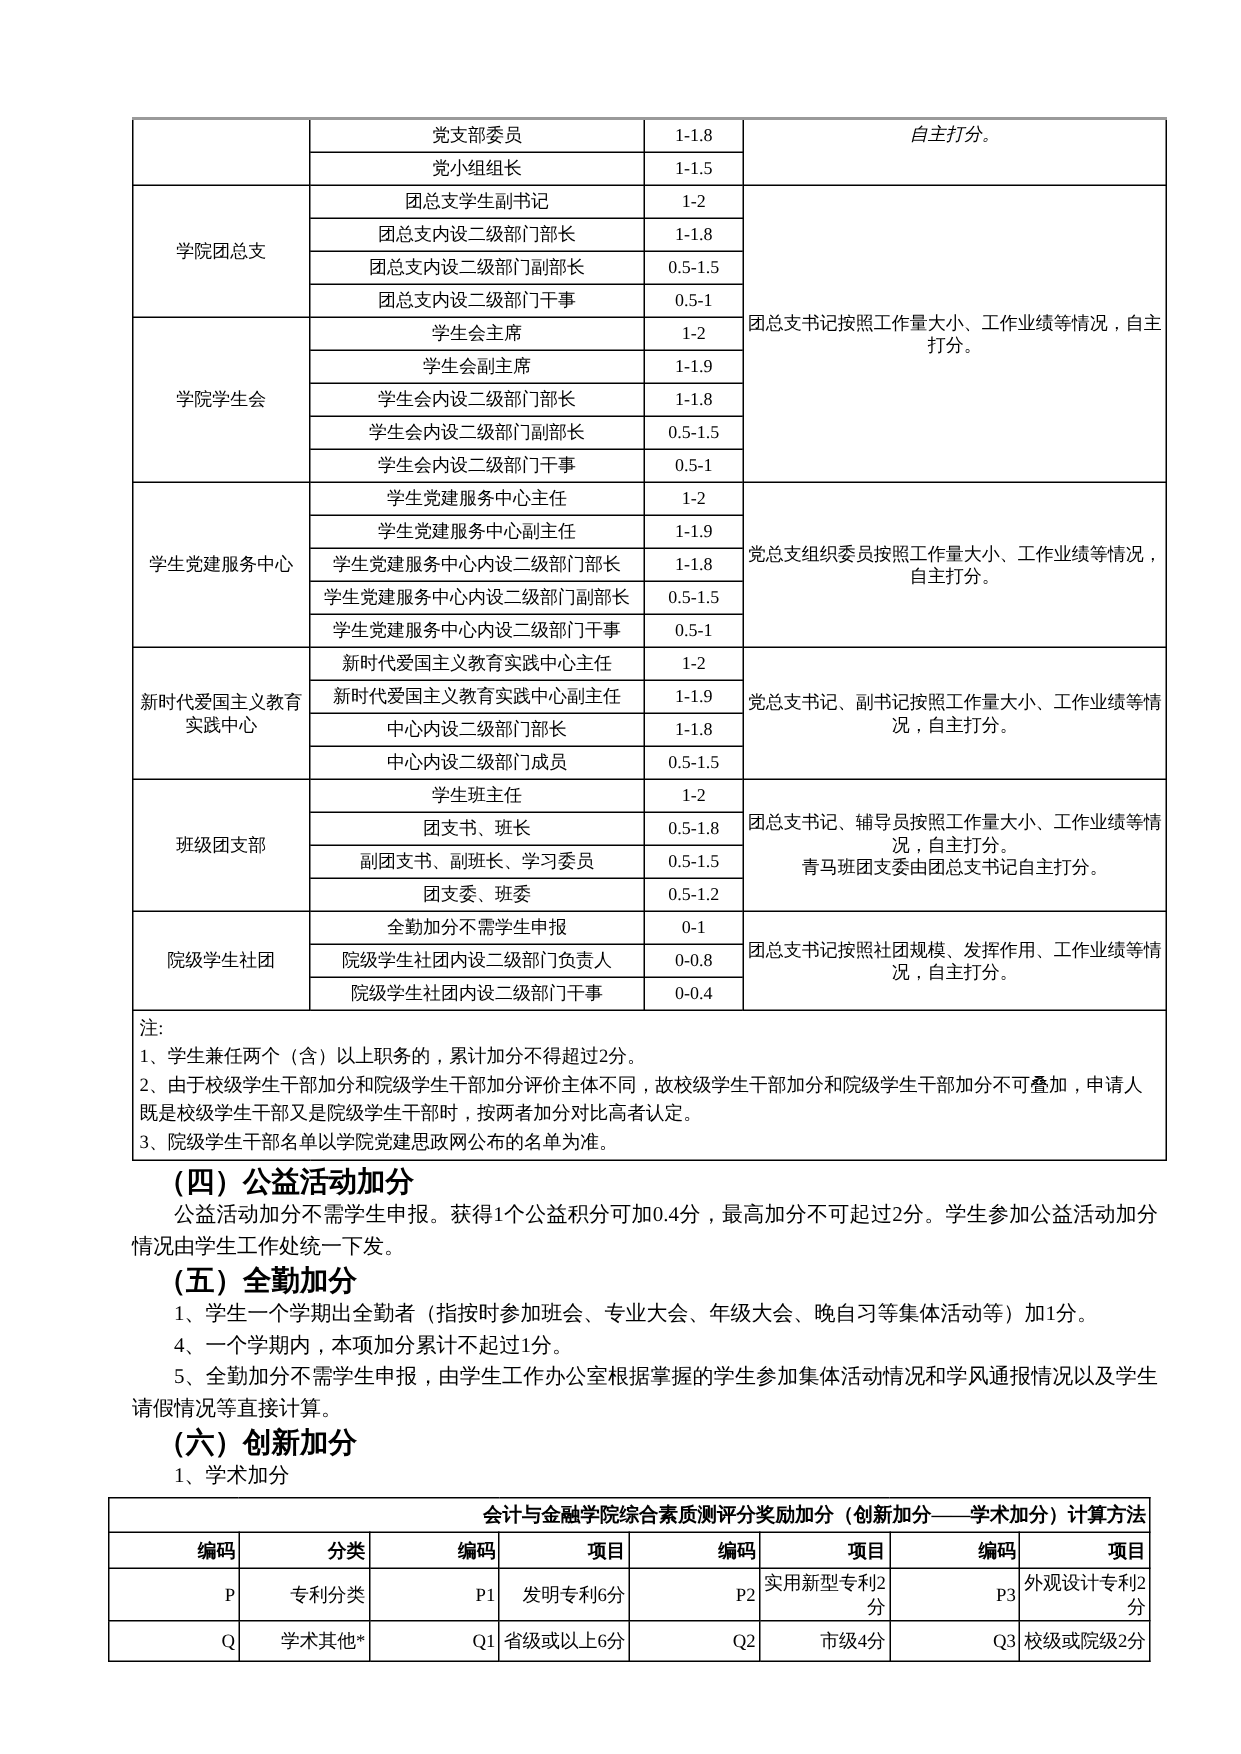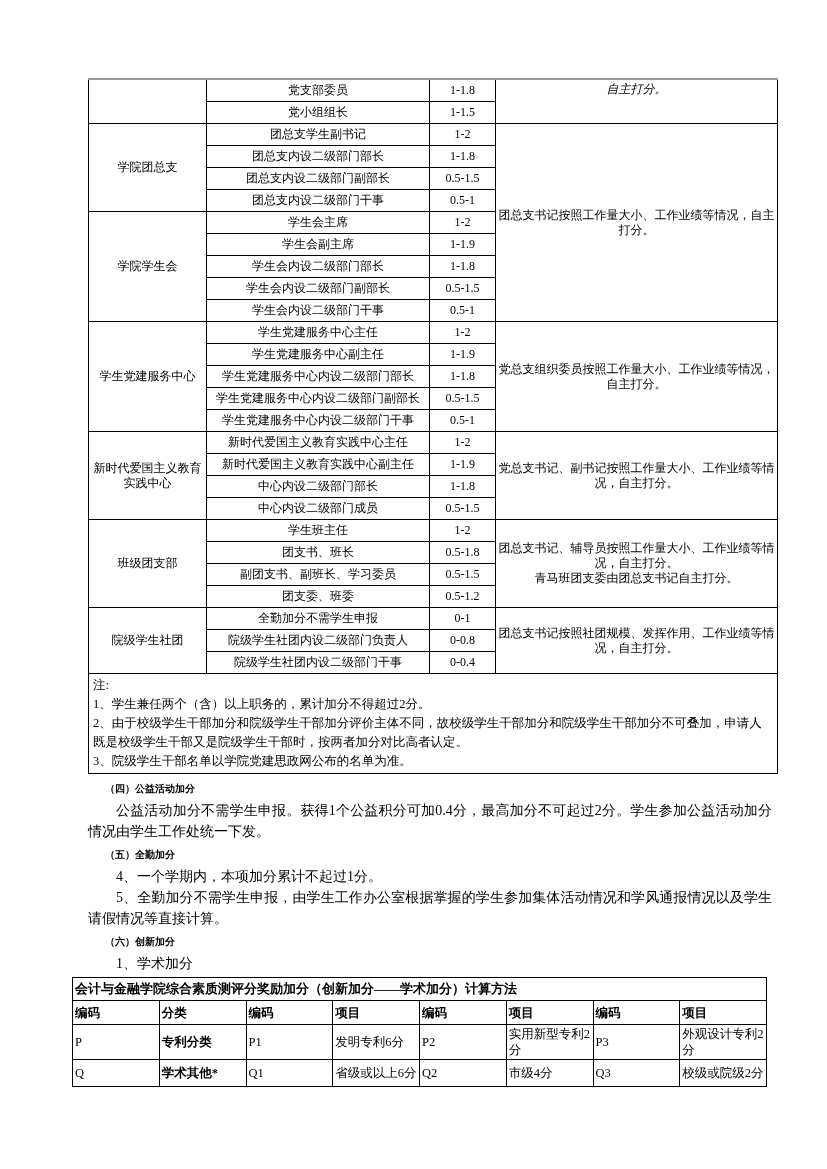--- a/index.html
+++ b/index.html
@@ -30,37 +30,37 @@
   table.t1 td.rem-top{vertical-align:top;padding-top:2px;font-style:italic;}
   table.t1 td.notes{
     text-align:left;vertical-align:top;
     font-size:12.5px;line-height:19px;padding:2px 4px;
   }
 
   
   .bodytext{margin-left:88px;width:684px;font-size:14px;line-height:21px;text-align:justify;}
   .hd{
     font-family:"Liberation Sans","DejaVu Sans",sans-serif;
-    font-weight:bold;font-size:10px;line-height:22px;
+    font-weight:bold;font-size:19px;line-height:22px;
     padding-left:17px;text-align:left;
   }
   .para{text-indent:28px;}
   .sub{ text-indent:28px;}
 
   
   table.t2{
     border-collapse:collapse;table-layout:fixed;
     margin:3px 0 0 72px;width:695px;
     font-size:12.5px;line-height:16px;
   }
-  table.t2 td{border:1px solid #000;padding:1px 2px;text-align:left;vertical-align:middle;}
+  table.t2 td{border:1px solid #000;padding:1px 2px;text-align:right;vertical-align:middle;}
   table.t2 .title{font-weight:bold;font-size:13px;height:20px;}
   table.t2 .hrow td{font-weight:bold;height:21px;}
   table.t2 .drow td{height:24px;}
-  table.t2 td.cat{font-weight:bold;}
+  table.t2 td.cat{font-weight:normal;}
   table.t2 td.c1{width:62px;}
   table.t2 td.c2{width:78px;}
   table.t2 td.c3{width:58px;}
   table.t2 td.c4{width:106px;}
   table.t2 td.c5{width:56px;}
   table.t2 td.c6{width:106px;}
   table.t2 td.c7{width:60px;}
   table.t2 td.c8{width:153px;}
 </style>
 </head>
@@ -212,20 +212,21 @@
   </tbody>
     </table>
 
   <div class="bodytext" style="margin-top:4px;">
     <div class="hd">（四）公益活动加分</div>
     <div class="para">公益活动加分不需学生申报。获得1个公益积分可加0.4分，最高加分不可起过2分。学生参加公益活动加分情况由学生工作处统一下发。</div>
   </div>
 
   <div class="bodytext" style="margin-top:2px;">
     <div class="hd">（五）全勤加分</div>
+    <div class="para">1、学生一个学期出全勤者（指按时参加班会、专业大会、年级大会、晚自习等集体活动等）加1分。</div>
     <div class="para">4、一个学期内，本项加分累计不起过1分。</div>
     <div class="para">5、全勤加分不需学生申报，由学生工作办公室根据掌握的学生参加集体活动情况和学风通报情况以及学生请假情况等直接计算。</div>
   </div>
 
   <div class="bodytext" style="margin-top:2px;">
     <div class="hd">（六）创新加分</div>
     <div class="sub">1、学术加分</div>
   </div>
 
   <table class="t2">

